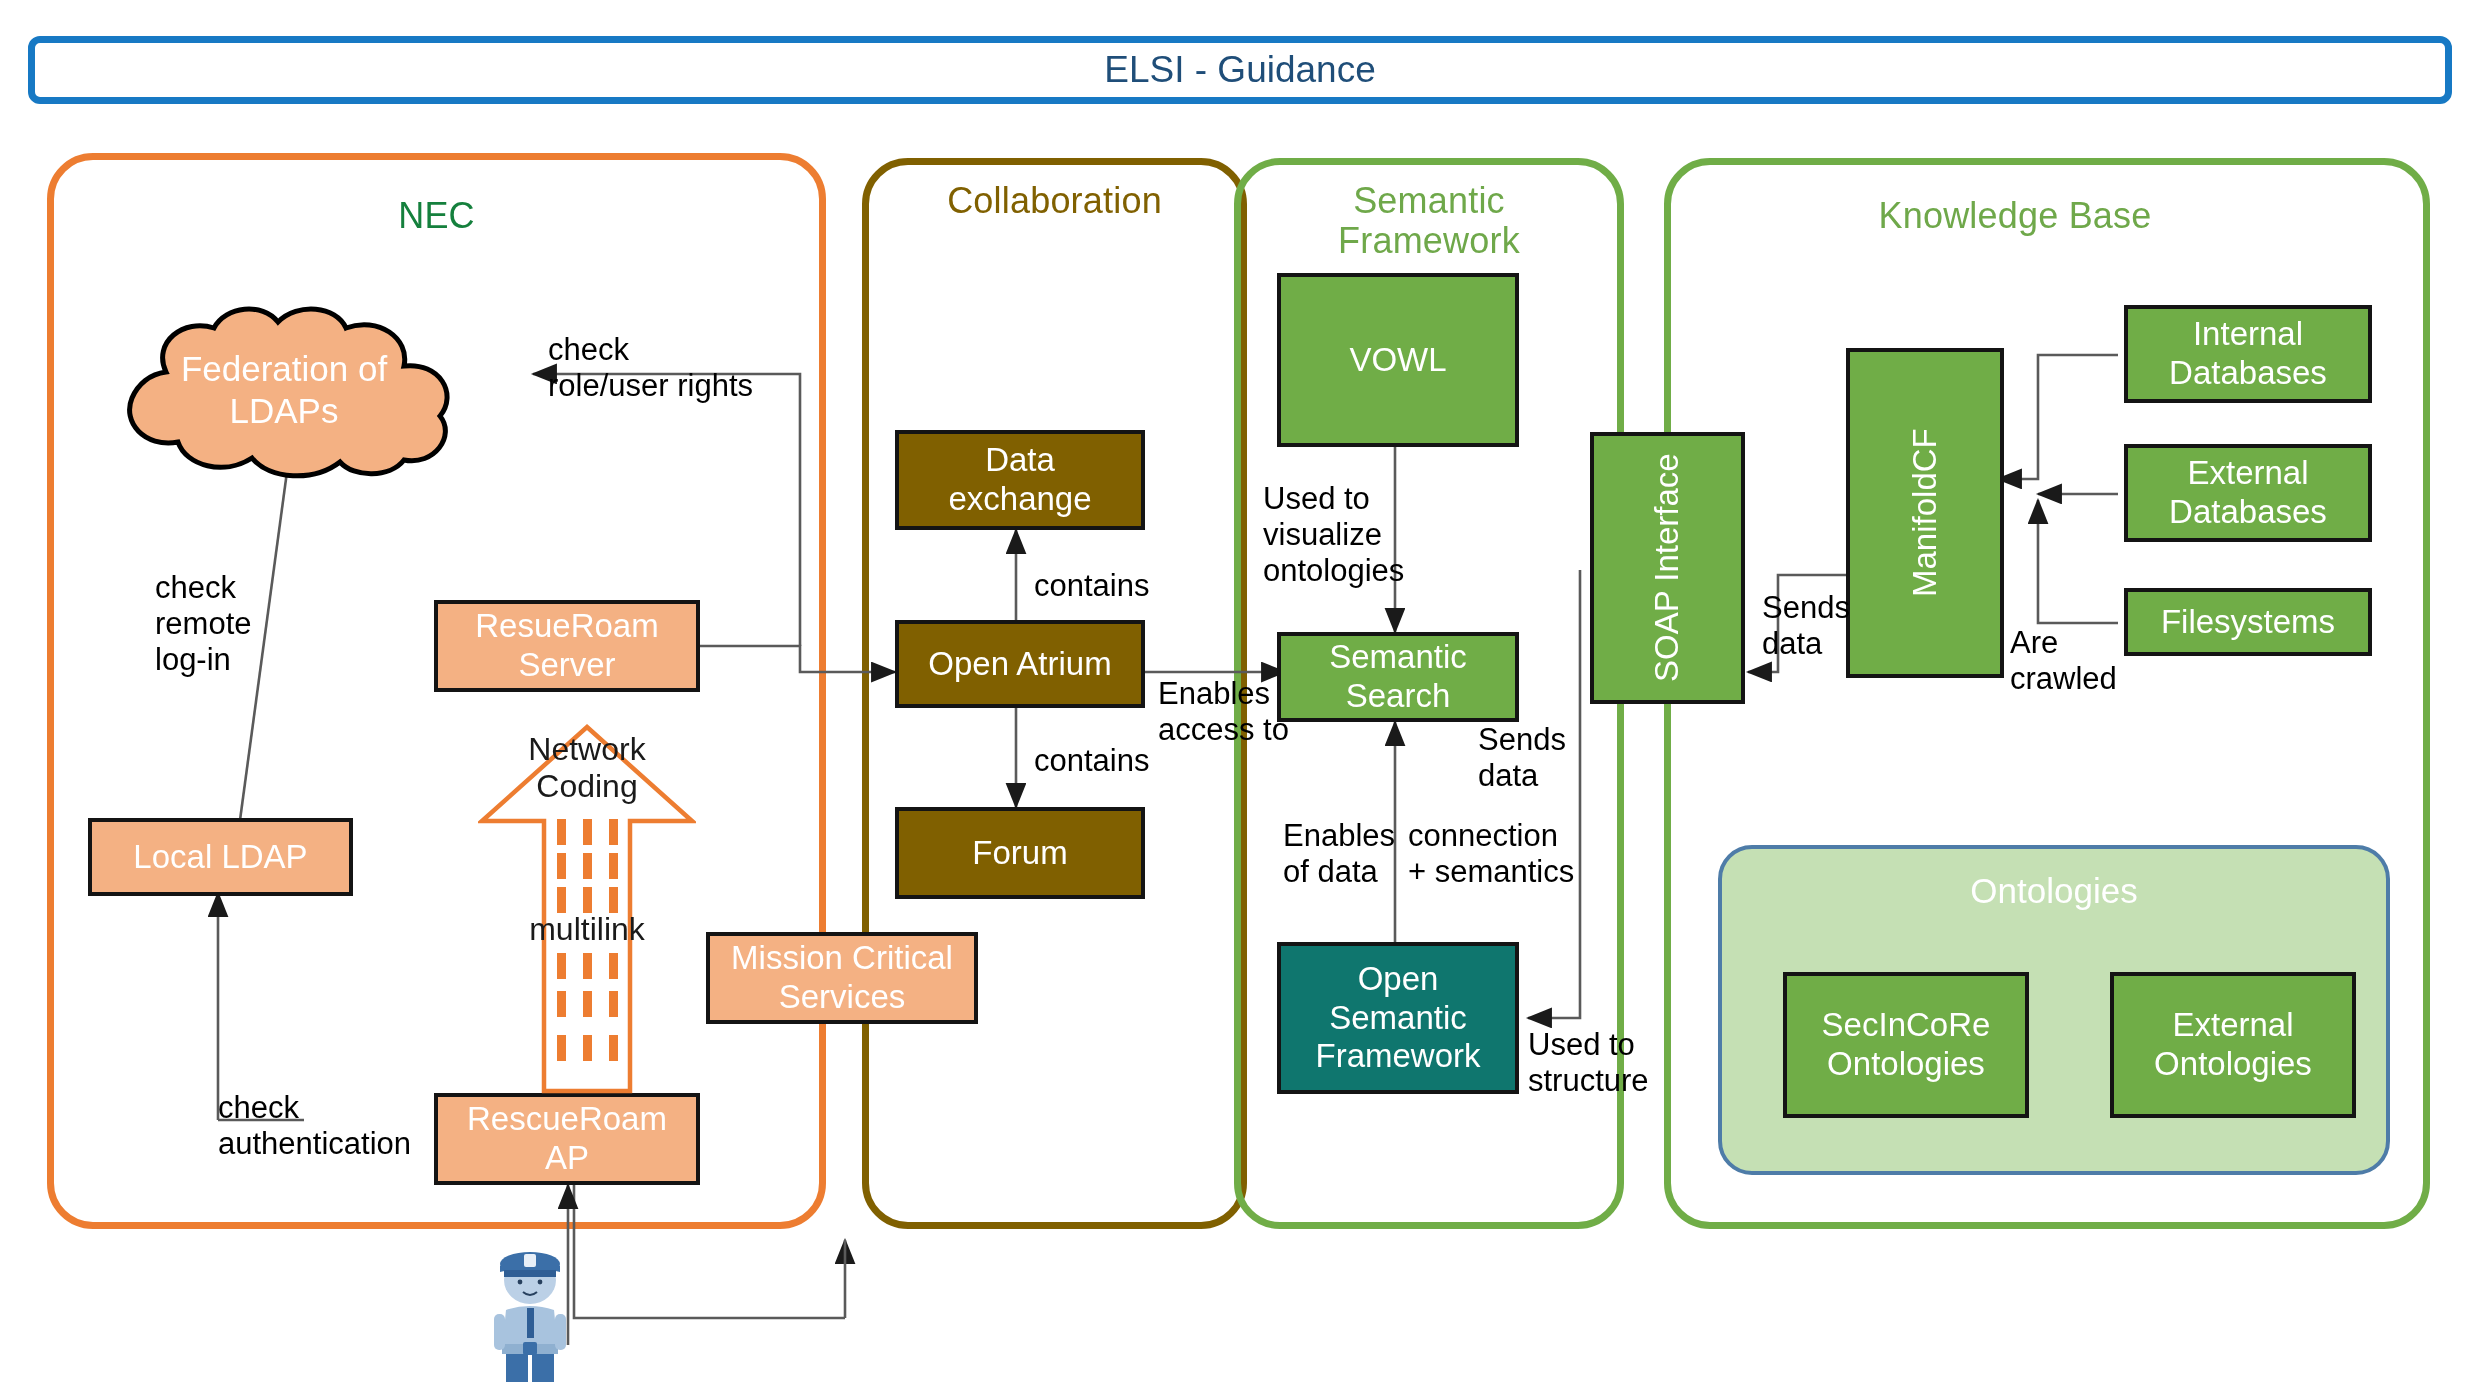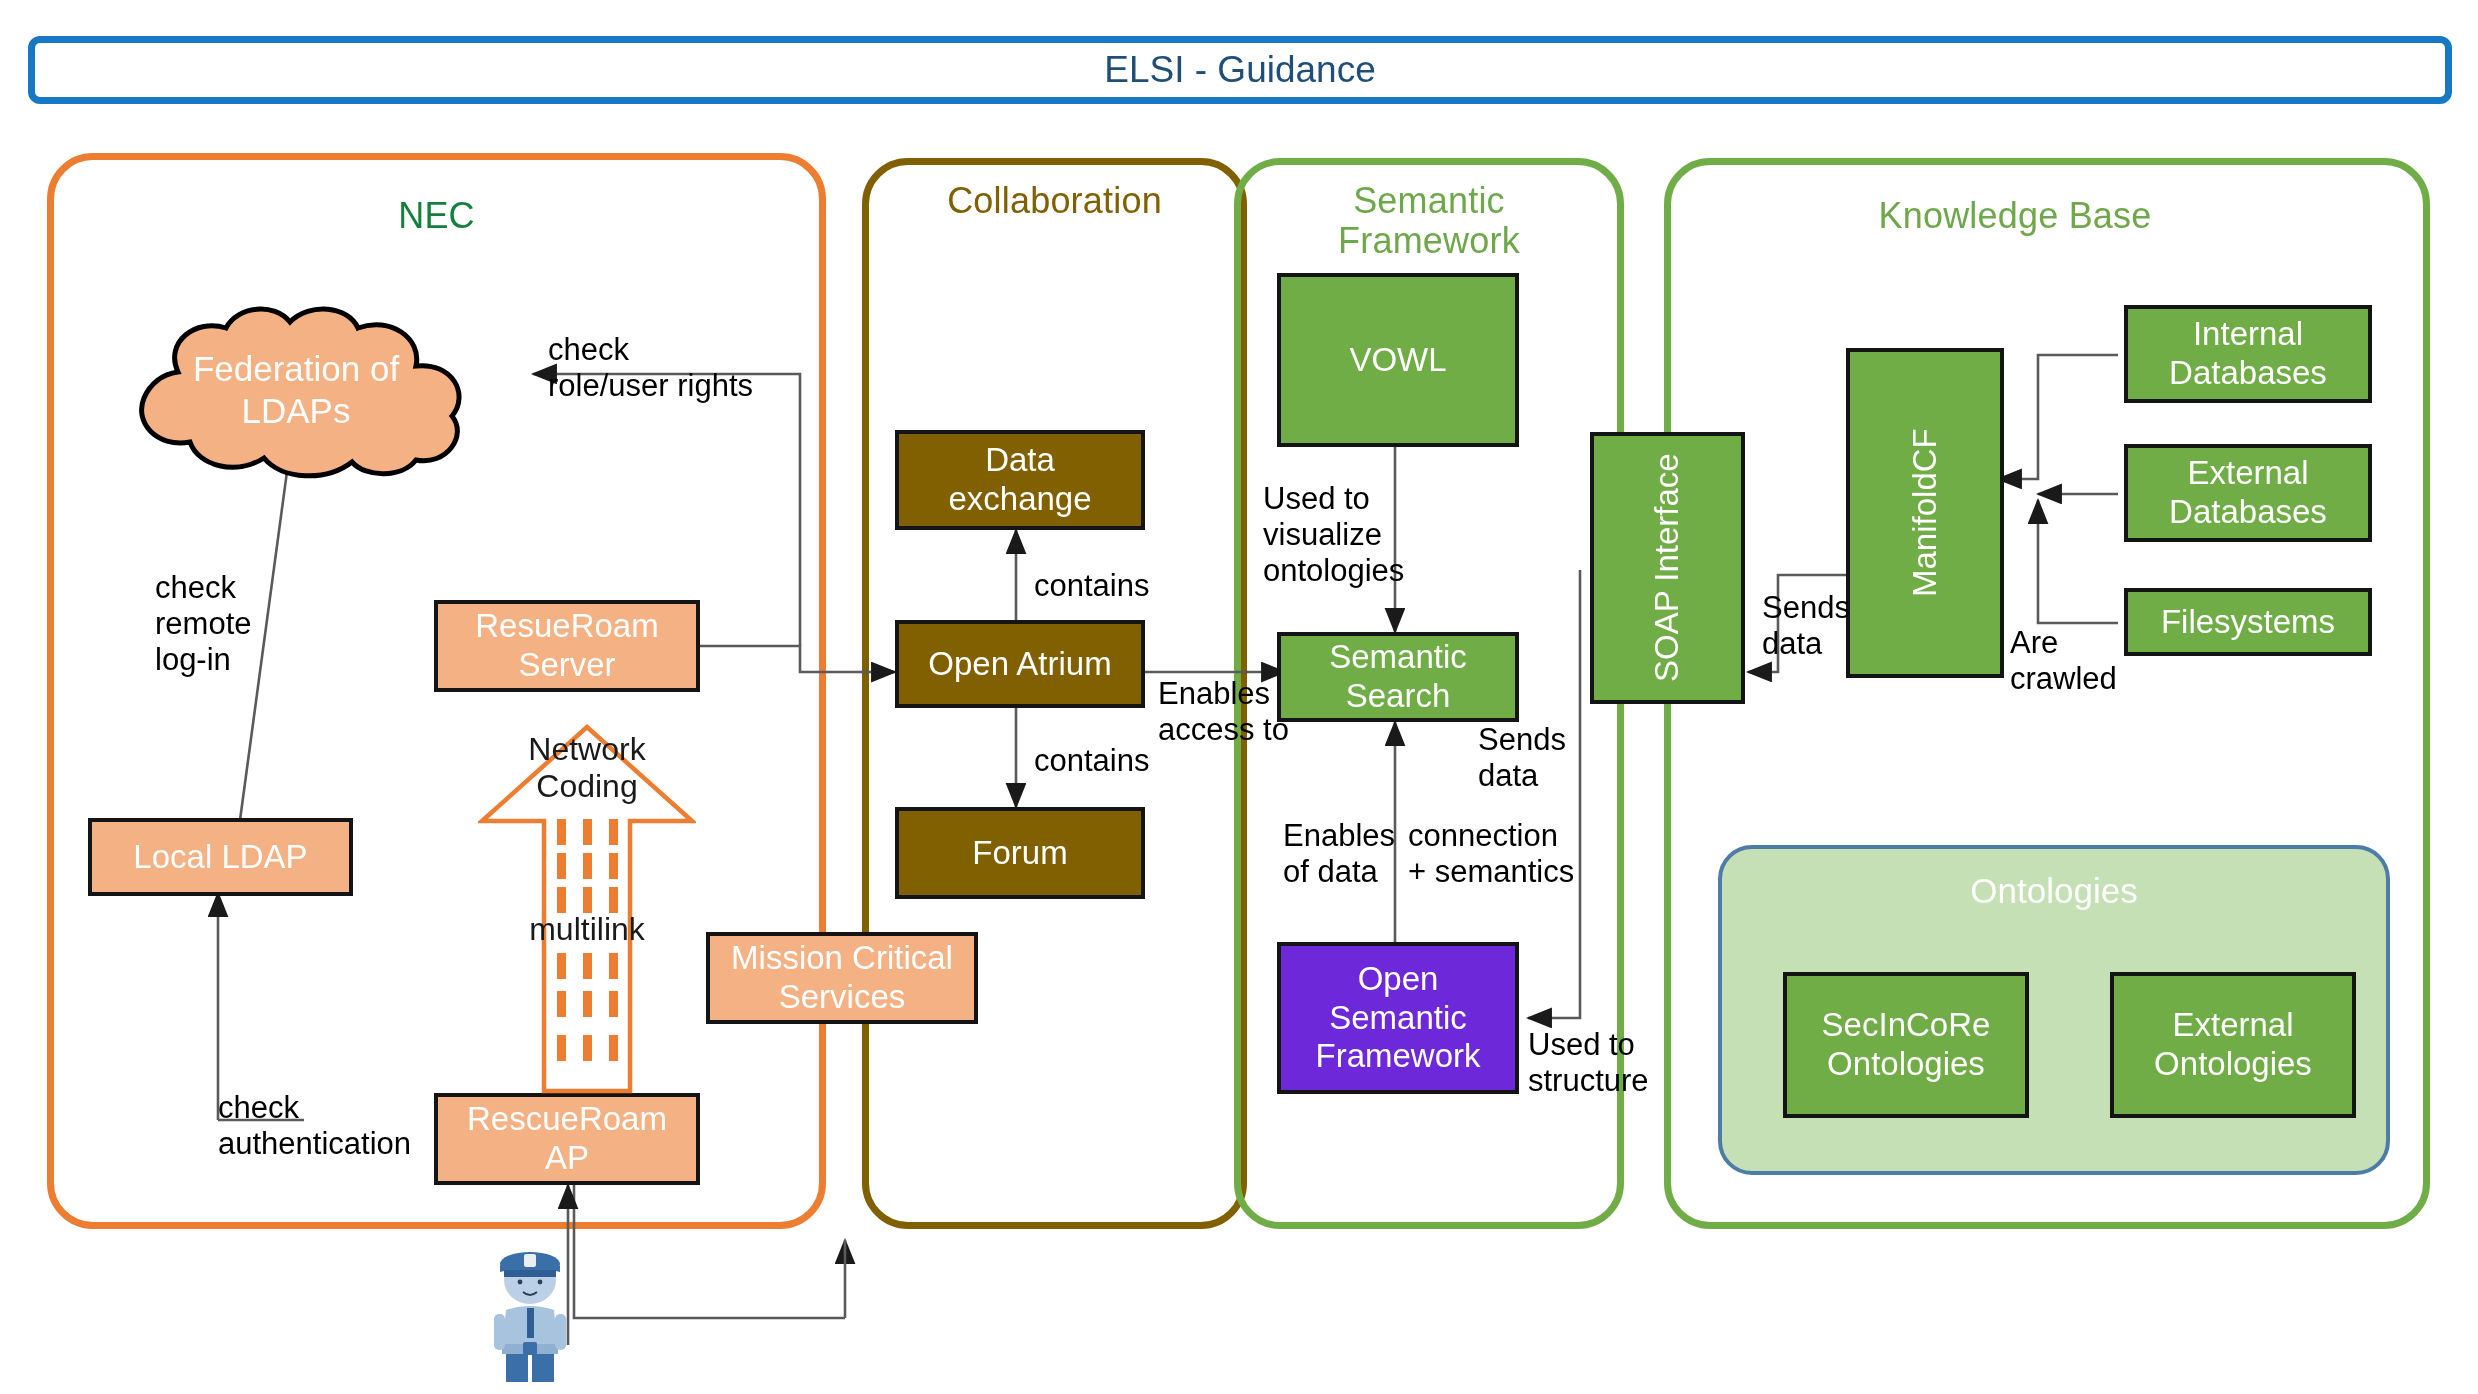--- a/index.html
+++ b/index.html
@@ -98,21 +98,21 @@
     <g stroke="#5a5a5a" stroke-width="2.6" fill="none" marker-end="url(#ah)">
 
       <path d="M568,1345 L568,1185"></path>
 
       <path d="M1016,645 L1016,530"></path>
 
       <path d="M1016,700 L1016,807"></path>
     </g>
   </svg>
 
-  <div class="cloud" style="left:86px;top:300px;width:420px;height:180px;">
+  <div class="cloud" style="left:74px;top:300px;width:420px;height:180px;">
     <svg width="420" height="180" viewBox="0 0 420 180">
       <path d="M92,72 C78,42 110,18 140,28 C152,6 188,2 204,22 C224,2 262,6 272,28
                C304,16 336,38 330,66 C366,62 384,94 366,116 C382,136 360,166 330,160
                C316,178 280,178 266,162 C240,182 196,180 178,158 C150,176 112,166 104,142
                C70,148 48,122 58,98 C64,84 76,74 92,72 Z" fill="#F4B183" stroke="#000000" stroke-width="5"></path>
     </svg>
     <div class="ctext">
       <span style="white-space:pre-line;text-align:center;">Federation of
 LDAPs</span>
     </div>
@@ -197,21 +197,21 @@
     <span>Forum</span>
   </div>
 
   <div class="nodebox" style="left:1277px;top:273px;width:242px;height:174px;background:#70AD47;">
     <span>VOWL</span>
   </div>
   <div class="nodebox" style="left:1277px;top:632px;width:242px;height:90px;background:#70AD47;">
     <span style="white-space:pre-line;">Semantic
 Search</span>
   </div>
-  <div class="nodebox" style="left:1277px;top:942px;width:242px;height:152px;background:#6d28d9;align-items:center;">
+  <div class="nodebox" style="left:1277px;top:942px;width:242px;height:152px;background:#0f766e;align-items:center;">
     <span style="white-space:pre-line;">Open
 Semantic
 Framework</span>
   </div>
 
   <div class="nodebox vert" style="left:1590px;top:432px;width:155px;height:272px;background:#70AD47;">
     <span>SOAP Interface</span>
   </div>
   <div class="nodebox vert" style="left:1846px;top:348px;width:158px;height:330px;background:#70AD47;">
     <span>ManifoldCF</span>

